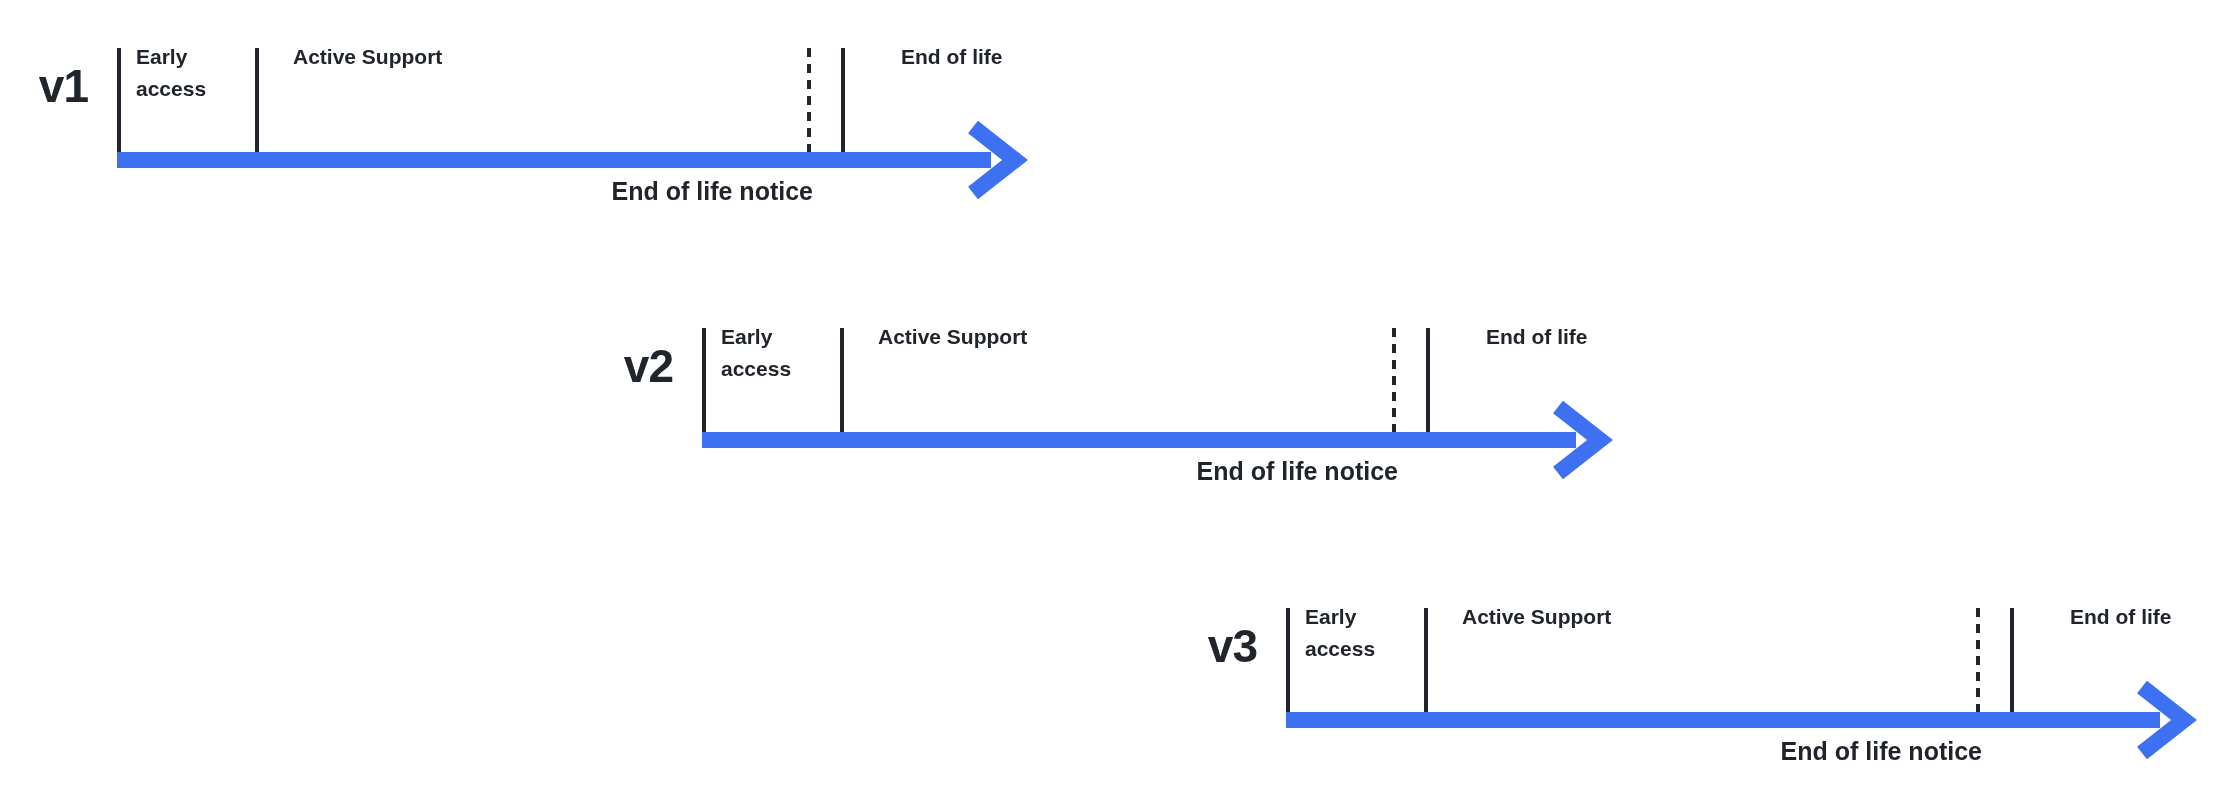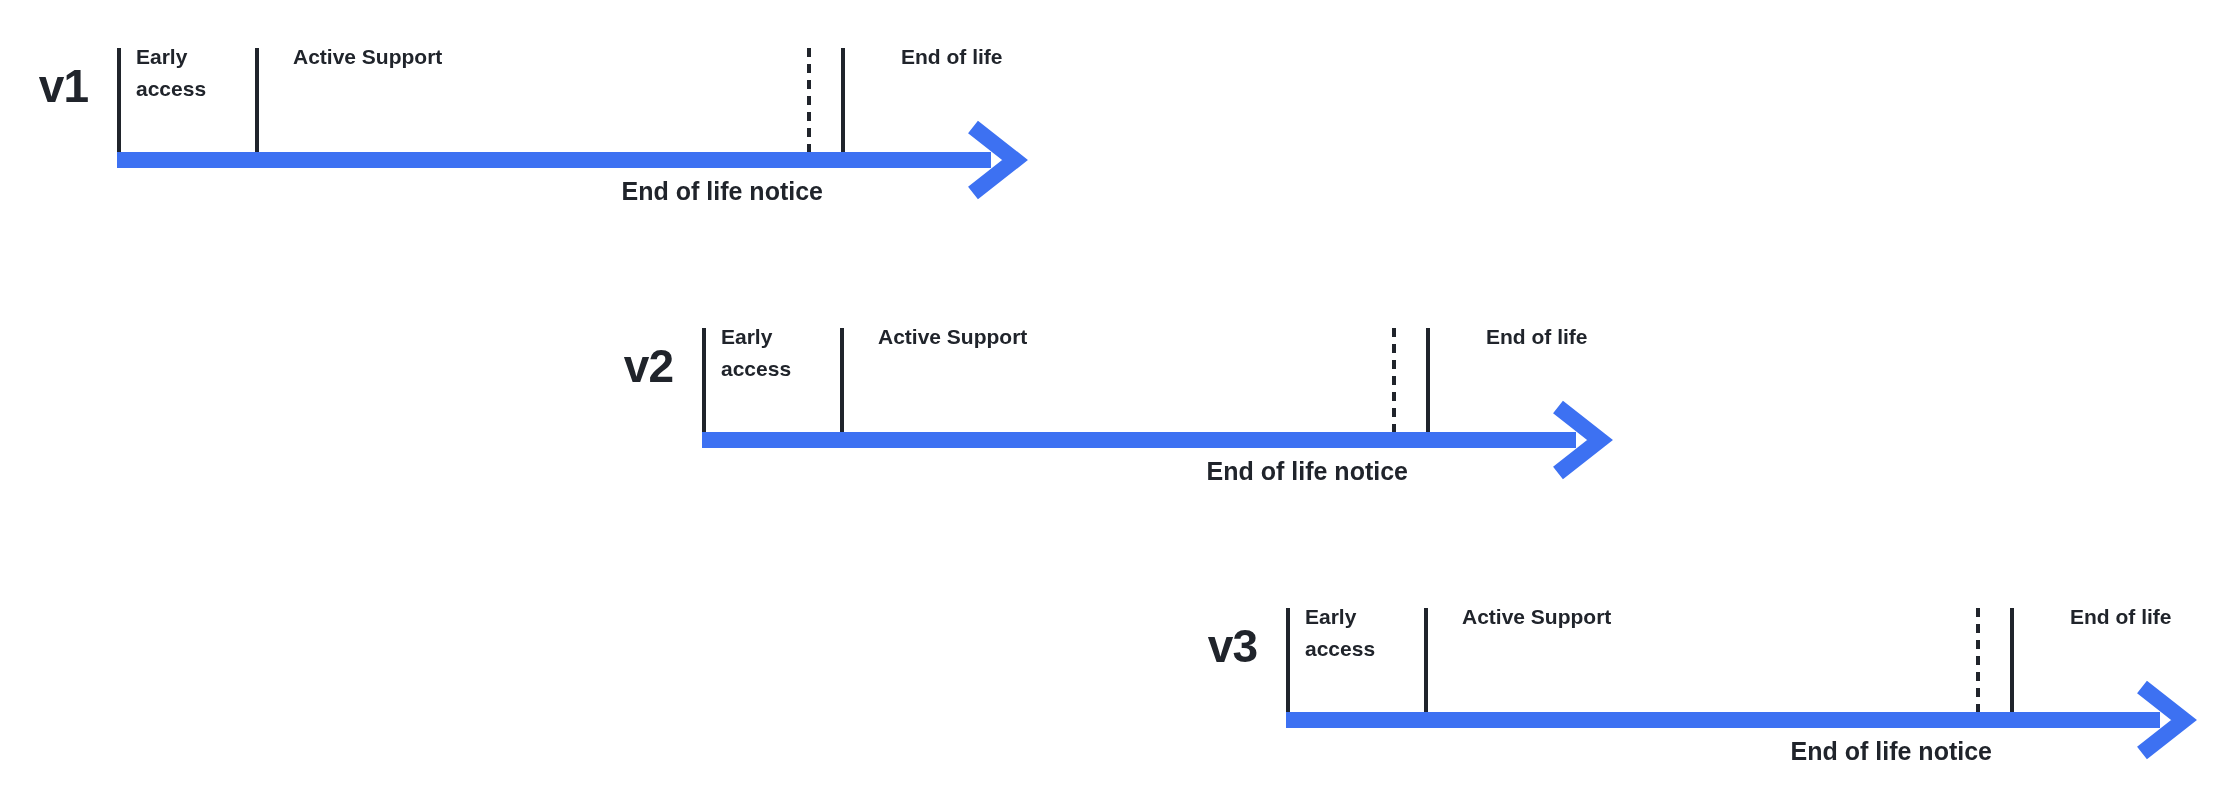--- a/index.html
+++ b/index.html
@@ -46,21 +46,21 @@
   .arrow{position:absolute;left:0;top:120px;display:block;}
   .arrow line,.arrow polyline{
     stroke:var(--accent,#3d71f2);
     stroke-width:16;
     fill:none;
     stroke-linejoin:miter;
     stroke-linecap:butt;
   }
 
   .notice{
-    position:absolute;left:306px;top:177px;width:400px;
+    position:absolute;left:296px;top:177px;width:400px;
     text-align:right;
     font-size:25px;font-weight:700;line-height:28px;
     white-space:nowrap;
   }
 </style>
 </head>
 <body>
 
 <div class="canvas">
 

